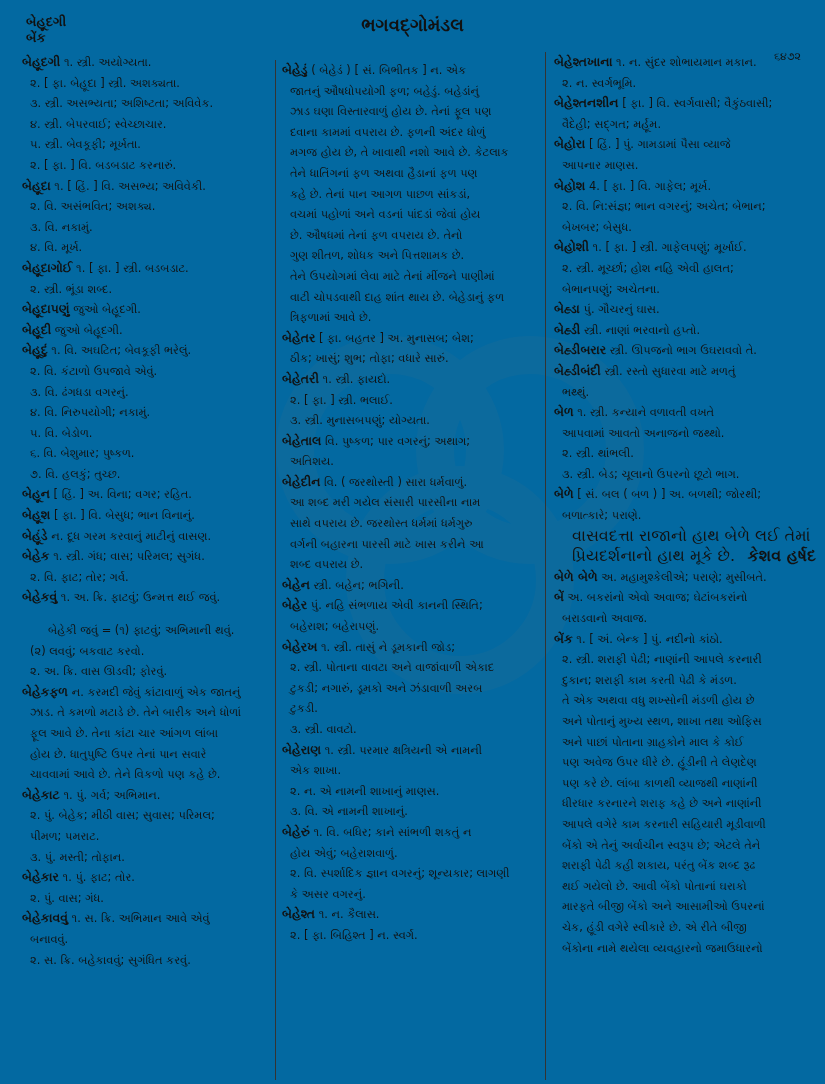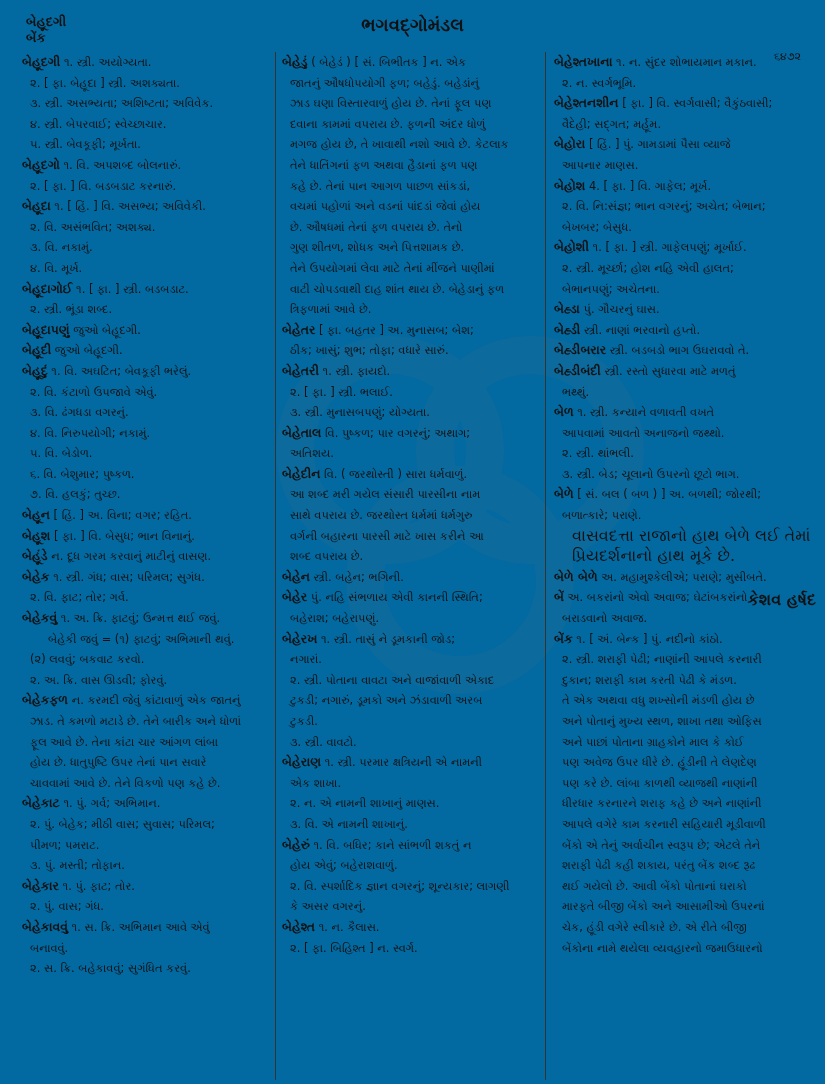--- a/index.html
+++ b/index.html
@@ -11,28 +11,28 @@
     pointer-events: none; opacity: 0.08;
   }
   .running-head { position: absolute; top: 8px; left: 0; width: 825px; height: 40px; }
   .rh-guide { position: absolute; left: 26px; top: 6px; font-size: 13px; font-weight: bold; line-height: 16px; }
   .rh-guide div { white-space: nowrap; }
   .rh-title { position: absolute; left: 0; width: 825px; top: 6px; text-align: center; font-size: 18px; font-weight: bold; }
   .rh-page { position: absolute; right: 24px; top: 6px; font-size: 11px; font-weight: normal; margin-top: 36px; }
   .columns { position: absolute; top: 52px; left: 22px; width: 796px; height: 1028px; display: flex; }
   .col { position: relative; font-size: 11.4px; line-height: 20.6px; overflow: hidden; }
   .col1 { width: 253px; padding-right: 6px; }
-  .col2 { width: 270px; padding: 0 10px 0 6px; border-left: 1.5px solid #333; }
+  .col2 { width: 270px; padding: 0 10px 0 6px; border-left: 1.5px solid #333; margin-top: 8px; }
   .col3 { width: 273px; padding: 0 2px 0 8px; border-left: 1.5px solid #333; }
   .line { white-space: nowrap; text-align: justify; }
   .headword { font-weight: bold; font-size: 12.4px; }
   .sense { padding-left: 8px; }
   .cont { padding-left: 8px; }
   .quote { padding-left: 18px; font-size: 16px; }
-  .quote-src { float: right; font-weight: bold; margin-top: 44px; }
+  .quote-src { float: right; font-weight: bold; }
 </style>
 </head>
 <body>
 
 <div class="page">
 
   <svg class="watermark" viewBox="0 0 420 420">
     <g fill="none" stroke="#777" stroke-width="38">
       <circle cx="140" cy="150" r="95"></circle>
       <circle cx="280" cy="150" r="95"></circle>
@@ -49,21 +49,20 @@
     <div class="rh-page">૬૪૭૨</div>
   </div>
 
   <div class="columns">
     <div class="col col1">
         <div class="line entry-head"><span class="headword">બેહૂદગી</span><span> ૧. સ્ત્રી. અયોગ્યતા.</span></div>
         <div class="line sense">૨. [ ફા. બેહૂદા ] સ્ત્રી. અશક્યતા.</div>
         <div class="line sense">૩. સ્ત્રી. અસભ્યતા; અશિષ્ટતા; અવિવેક.</div>
         <div class="line sense">૪. સ્ત્રી. બેપરવાઈ; સ્વેચ્છાચાર.</div>
         <div class="line sense">૫. સ્ત્રી. બેવકૂફી; મૂર્ખતા.</div>
-        <div class="line entry-head"><span class="headword">બેહૂદગો</span><span> ૧. વિ. અપશબ્દ બોલનારું.</span></div>
         <div class="line sense">૨. [ ફા. ] વિ. બડબડાટ કરનારું.</div>
         <div class="line entry-head"><span class="headword">બેહૂદા</span><span> ૧. [ હિં. ] વિ. અસભ્ય; અવિવેકી.</span></div>
         <div class="line sense">૨. વિ. અસંભવિત; અશક્ય.</div>
         <div class="line sense">૩. વિ. નકામું.</div>
         <div class="line sense">૪. વિ. મૂર્ખ.</div>
         <div class="line entry-head"><span class="headword">બેહૂદાગોઈ</span><span> ૧. [ ફા. ] સ્ત્રી. બડબડાટ.</span></div>
         <div class="line sense">૨. સ્ત્રી. ભૂંડા શબ્દ.</div>
         <div class="line entry-head"><span class="headword">બેહૂદાપણું</span><span> જુઓ બેહૂદગી.</span></div>
         <div class="line entry-head"><span class="headword">બેહૂદી</span><span> જુઓ બેહૂદગી.</span></div>
         <div class="line entry-head"><span class="headword">બેહૂદું</span><span> ૧. વિ. અઘટિત; બેવકૂફી ભરેલું.</span></div>
@@ -72,21 +71,21 @@
         <div class="line sense">૪. વિ. નિરુપયોગી; નકામું.</div>
         <div class="line sense">૫. વિ. બેડોળ.</div>
         <div class="line sense">૬. વિ. બેશુમાર; પુષ્કળ.</div>
         <div class="line sense">૭. વિ. હલકું; તુચ્છ.</div>
         <div class="line entry-head"><span class="headword">બેહૂન</span><span> [ હિં. ] અ. વિના; વગર; રહિત.</span></div>
         <div class="line entry-head"><span class="headword">બેહૂશ</span><span> [ ફા. ] વિ. બેસુધ; ભાન વિનાનું.</span></div>
         <div class="line entry-head"><span class="headword">બેહૂંડે</span><span> ન. દૂધ ગરમ કરવાનું માટીનું વાસણ.</span></div>
         <div class="line entry-head"><span class="headword">બેહેક</span><span> ૧. સ્ત્રી. ગંધ; વાસ; પરિમલ; સુગંધ.</span></div>
         <div class="line sense">૨. વિ. ફાટ; તોર; ગર્વ.</div>
         <div class="line entry-head"><span class="headword">બેહેકવું</span><span> ૧. અ. ક્રિ. ફાટવું; ઉન્મત્ત થઈ જવું.</span></div>
-        <div class="line cont" style="padding-left: 26px;">બેહેકી જવું = (૧) ફાટવું; અભિમાની થવું.</div>
+        <div class="line cont" style="padding-left: 26px; margin-top: 12px;">બેહેકી જવું = (૧) ફાટવું; અભિમાની થવું.</div>
         <div class="line cont">(૨) લવવું; બકવાટ કરવો.</div>
         <div class="line sense">૨. અ. ક્રિ. વાસ ઊડવી; ફોરવું.</div>
         <div class="line entry-head"><span class="headword">બેહેકફળ</span><span> ન. કરમદી જેવું કાંટાવાળું એક જાતનું</span></div>
         <div class="line cont">ઝાડ. તે કમળો મટાડે છે. તેને બારીક અને ધોળાં</div>
         <div class="line cont">ફૂલ આવે છે. તેના કાંટા ચાર આંગળ લાંબા</div>
         <div class="line cont">હોય છે. ધાતુપુષ્ટિ ઉપર તેનાં પાન સવારે</div>
         <div class="line cont">ચાવવામાં આવે છે. તેને વિકળો પણ કહે છે.</div>
         <div class="line entry-head"><span class="headword">બેહેકાટ</span><span> ૧. પું. ગર્વ; અભિમાન.</span></div>
         <div class="line sense">૨. પું. બેહેક; મીઠી વાસ; સુવાસ; પરિમલ;</div>
         <div class="line cont">પીમળ; પમરાટ.</div>
@@ -120,21 +119,20 @@
         <div class="line cont">અતિશય.</div>
         <div class="line entry-head"><span class="headword">બેહેદીન</span><span> વિ. ( જરથોસ્તી ) સારા ધર્મવાળું.</span></div>
         <div class="line cont">આ શબ્દ મરી ગયેલ સંસારી પારસીના નામ</div>
         <div class="line cont">સાથે વપરાય છે. જરથોસ્ત ધર્મમાં ધર્મગુરુ</div>
         <div class="line cont">વર્ગની બહારના પારસી માટે ખાસ કરીને આ</div>
         <div class="line cont">શબ્દ વપરાય છે.</div>
         <div class="line entry-head"><span class="headword">બેહેન</span><span> સ્ત્રી. બહેન; ભગિની.</span></div>
         <div class="line entry-head"><span class="headword">બેહેર</span><span> પું. નહિ સંભળાય એવી કાનની સ્થિતિ;</span></div>
         <div class="line cont">બહેરાશ; બહેરાપણું.</div>
         <div class="line entry-head"><span class="headword">બેહેરખ</span><span> ૧. સ્ત્રી. તાસું ને ડૂમકાની જોડ;</span></div>
-        <div class="line cont">નગારાં.</div>
         <div class="line sense">૨. સ્ત્રી. પોતાના વાવટા અને વાજાંવાળી એકાદ</div>
         <div class="line cont">ટુકડી; નગારું, ડૂમકો અને ઝંડાવાળી અરબ</div>
         <div class="line cont">ટુકડી.</div>
         <div class="line sense">૩. સ્ત્રી. વાવટો.</div>
         <div class="line entry-head"><span class="headword">બેહેરાણ</span><span> ૧. સ્ત્રી. પરમાર ક્ષત્રિયની એ નામની</span></div>
         <div class="line cont">એક શાખા.</div>
         <div class="line sense">૨. ન. એ નામની શાખાનું માણસ.</div>
         <div class="line sense">૩. વિ. એ નામની શાખાનું.</div>
         <div class="line entry-head"><span class="headword">બેહેરું</span><span> ૧. વિ. બધિર; કાને સાંભળી શકતું ન</span></div>
         <div class="line cont">હોય એવું; બહેરાશવાળું.</div>
@@ -151,21 +149,21 @@
         <div class="line entry-head"><span class="headword">બેહોરા</span><span> [ હિં. ] પું. ગામડામાં પૈસા વ્યાજે</span></div>
         <div class="line cont">આપનાર માણસ.</div>
         <div class="line entry-head"><span class="headword">બેહોશ</span><span> 4. [ ફા. ] વિ. ગાફેલ; મૂર્ખ.</span></div>
         <div class="line sense">૨. વિ. નિ:સંજ્ઞ; ભાન વગરનું; અચેત; બેભાન;</div>
         <div class="line cont">બેખબર; બેસુધ.</div>
         <div class="line entry-head"><span class="headword">બેહોશી</span><span> ૧. [ ફા. ] સ્ત્રી. ગાફેલપણું; મૂર્ખાઈ.</span></div>
         <div class="line sense">૨. સ્ત્રી. મૂર્ચ્છા; હોશ નહિ એવી હાલત;</div>
         <div class="line cont">બેભાનપણું; અચેતના.</div>
         <div class="line entry-head"><span class="headword">બેહ્ડા</span><span> પું. ગૌચરનું ઘાસ.</span></div>
         <div class="line entry-head"><span class="headword">બેહ્ડી</span><span> સ્ત્રી. નાણાં ભરવાનો હપ્તો.</span></div>
-        <div class="line entry-head"><span class="headword">બેહ્ડીબરાર</span><span> સ્ત્રી. બડબડો ભાગ ઉઘરાવવો તે.</span></div>
+        <div class="line entry-head"><span class="headword">બેહ્ડીબરાર</span><span> સ્ત્રી. ઊપજનો ભાગ ઉઘરાવવો તે.</span></div>
         <div class="line entry-head"><span class="headword">બેહ્ડીબંદી</span><span> સ્ત્રી. રસ્તો સુધારવા માટે મળતું</span></div>
         <div class="line cont">ભથ્થું.</div>
         <div class="line entry-head"><span class="headword">બેળ</span><span> ૧. સ્ત્રી. કન્યાને વળાવતી વખતે</span></div>
         <div class="line cont">આપવામાં આવતો અનાજનો જથ્થો.</div>
         <div class="line sense">૨. સ્ત્રી. થાંભલી.</div>
         <div class="line sense">૩. સ્ત્રી. બેડ; ચૂલાનો ઉપરનો છૂટો ભાગ.</div>
         <div class="line entry-head"><span class="headword">બેળે</span><span> [ સં. બલ ( બળ ) ] અ. બળથી; જોરથી;</span></div>
         <div class="line cont">બળાત્કારે; પરાણે.</div>
         <div class="line quote"><span>વાસવદત્તા રાજાનો હાથ બેળે લઈ તેમાં</span></div>
         <div class="line quote"><span>પ્રિયદર્શનાનો હાથ મૂકે છે.</span><span class="quote-src">કેશવ હર્ષદ</span></div>

